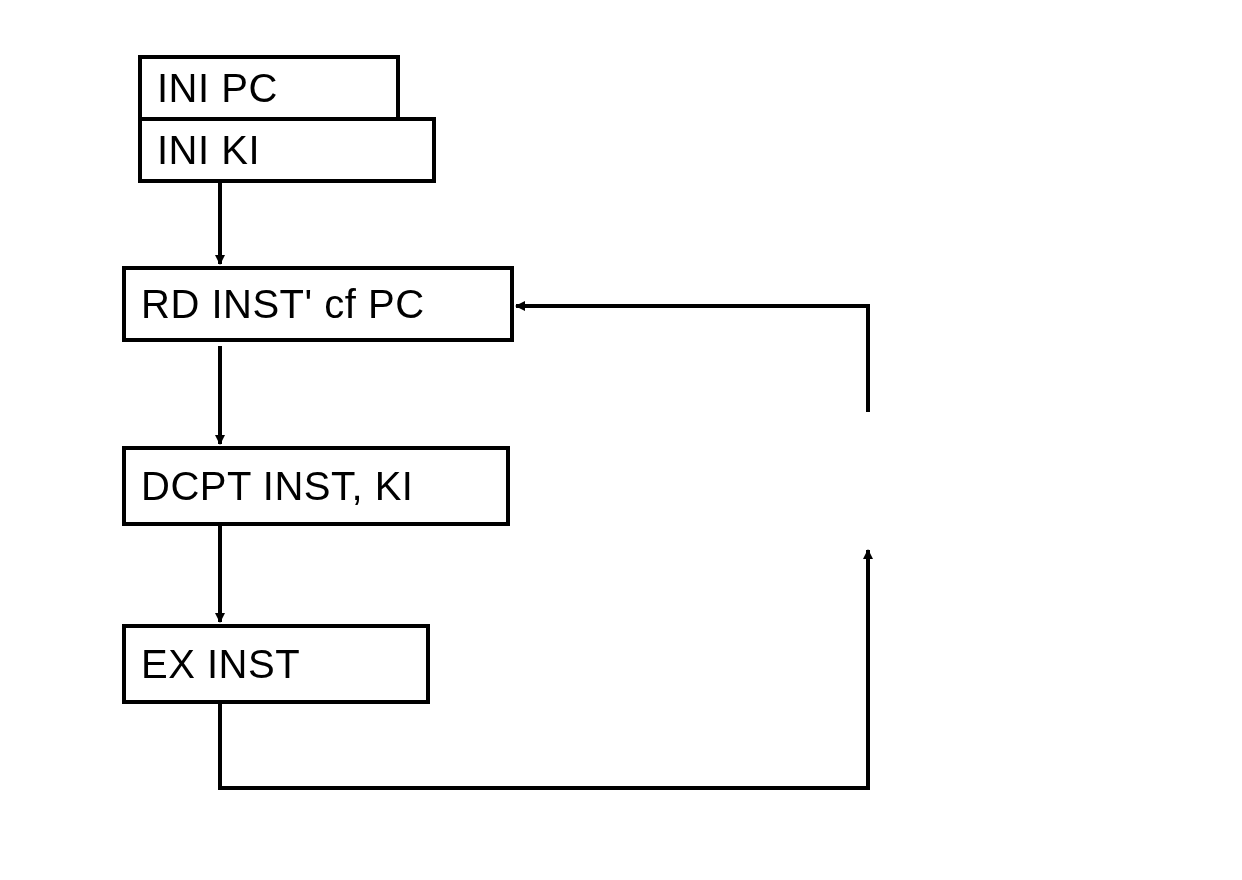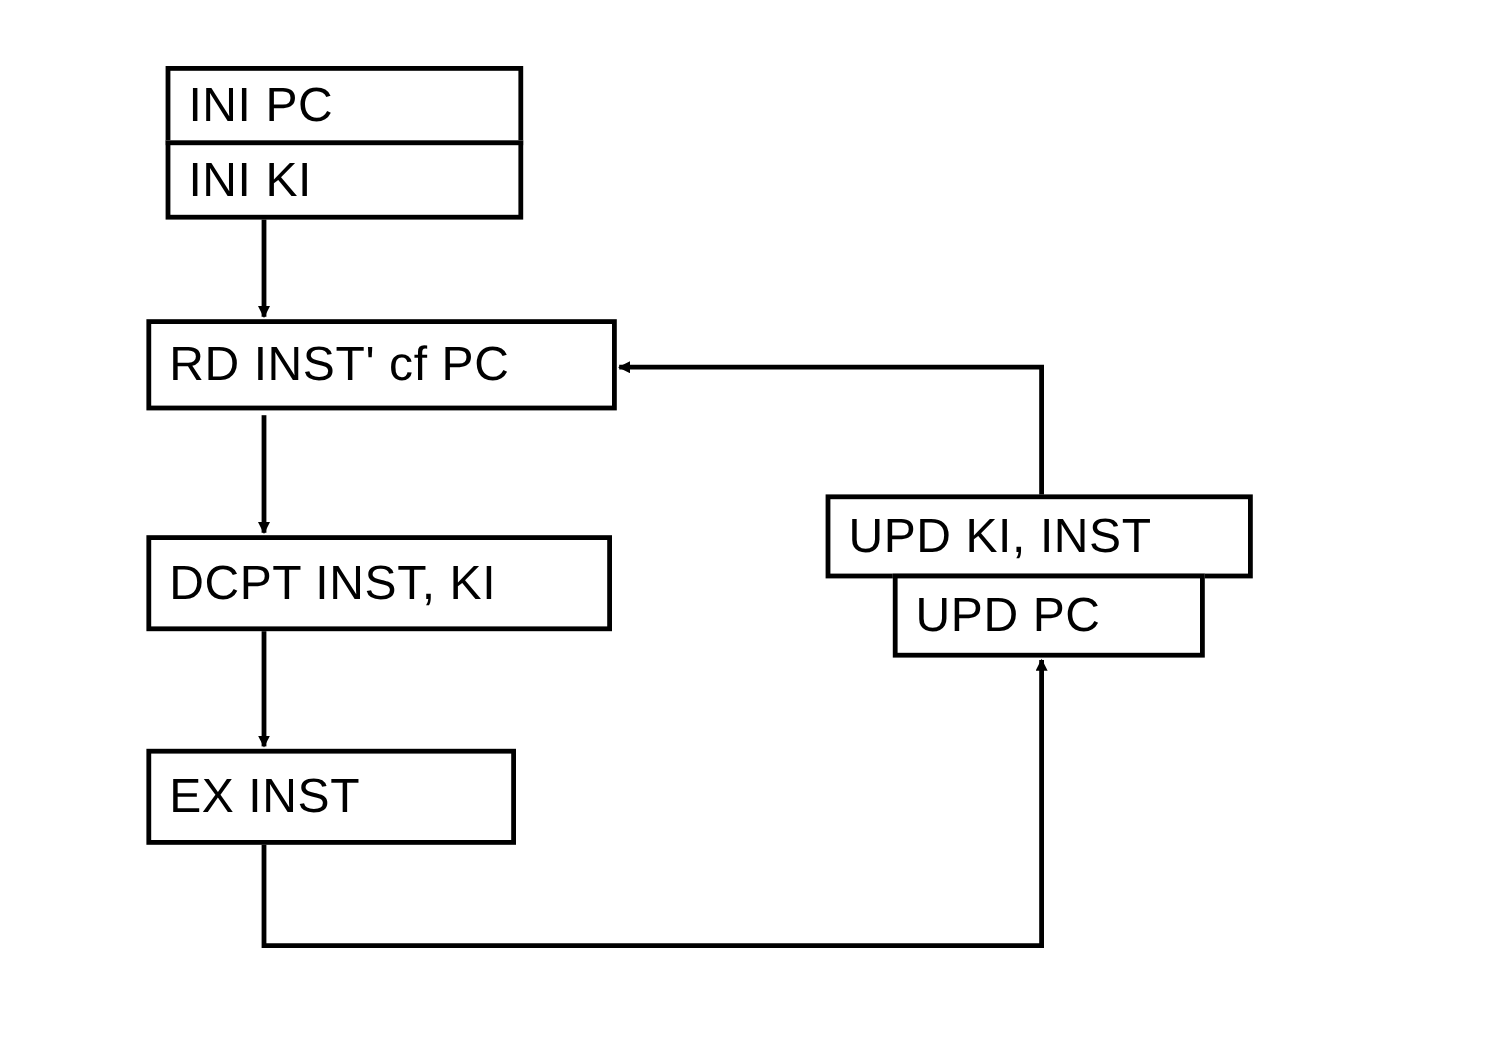--- a/index.html
+++ b/index.html
@@ -35,47 +35,41 @@
     width: 1242px;
     height: 880px;
     pointer-events: none;
   }
 </style>
 </head>
 <body>
 
 <div class="canvas">
 
-  <div class="box" style="left:138px; top:55px; width:298px; height:66px;">
+  <div class="box" style="left:138px; top:55px; width:262px; height:66px;">
     <span>INI PC</span>
   </div>
 
   <div class="box" style="left:138px; top:117px; width:298px; height:66px;">
     <span>INI KI</span>
   </div>
 
   <div class="box" style="left:122px; top:266px; width:392px; height:76px;">
     <span>RD INST' cf PC</span>
   </div>
 
   <div class="box" style="left:122px; top:446px; width:388px; height:80px;">
     <span>DCPT INST, KI</span>
   </div>
 
   <div class="box" style="left:122px; top:624px; width:308px; height:80px;">
     <span>EX INST</span>
   </div>
 
-  <div class="box" style="left:688px; top:412px; width:356px; height:70px;">
-    <span>UPD KI, INST</span>
-  </div>
 
-  <div class="box" style="left:744px; top:478px; width:260px; height:70px;">
-    <span>UPD PC</span>
-  </div>
 
   <svg class="wires" viewBox="0 0 1242 880">
     <defs>
       <marker id="arrowhead" markerWidth="12" markerHeight="12" refX="9" refY="5" orient="auto" markerUnits="userSpaceOnUse">
         <path d="M0,0 L10,5 L0,10 Z" fill="#000"></path>
       </marker>
     </defs>
 
     <line x1="220" y1="183" x2="220" y2="264" stroke="#000" stroke-width="4" marker-end="url(#arrowhead)"></line>
 

